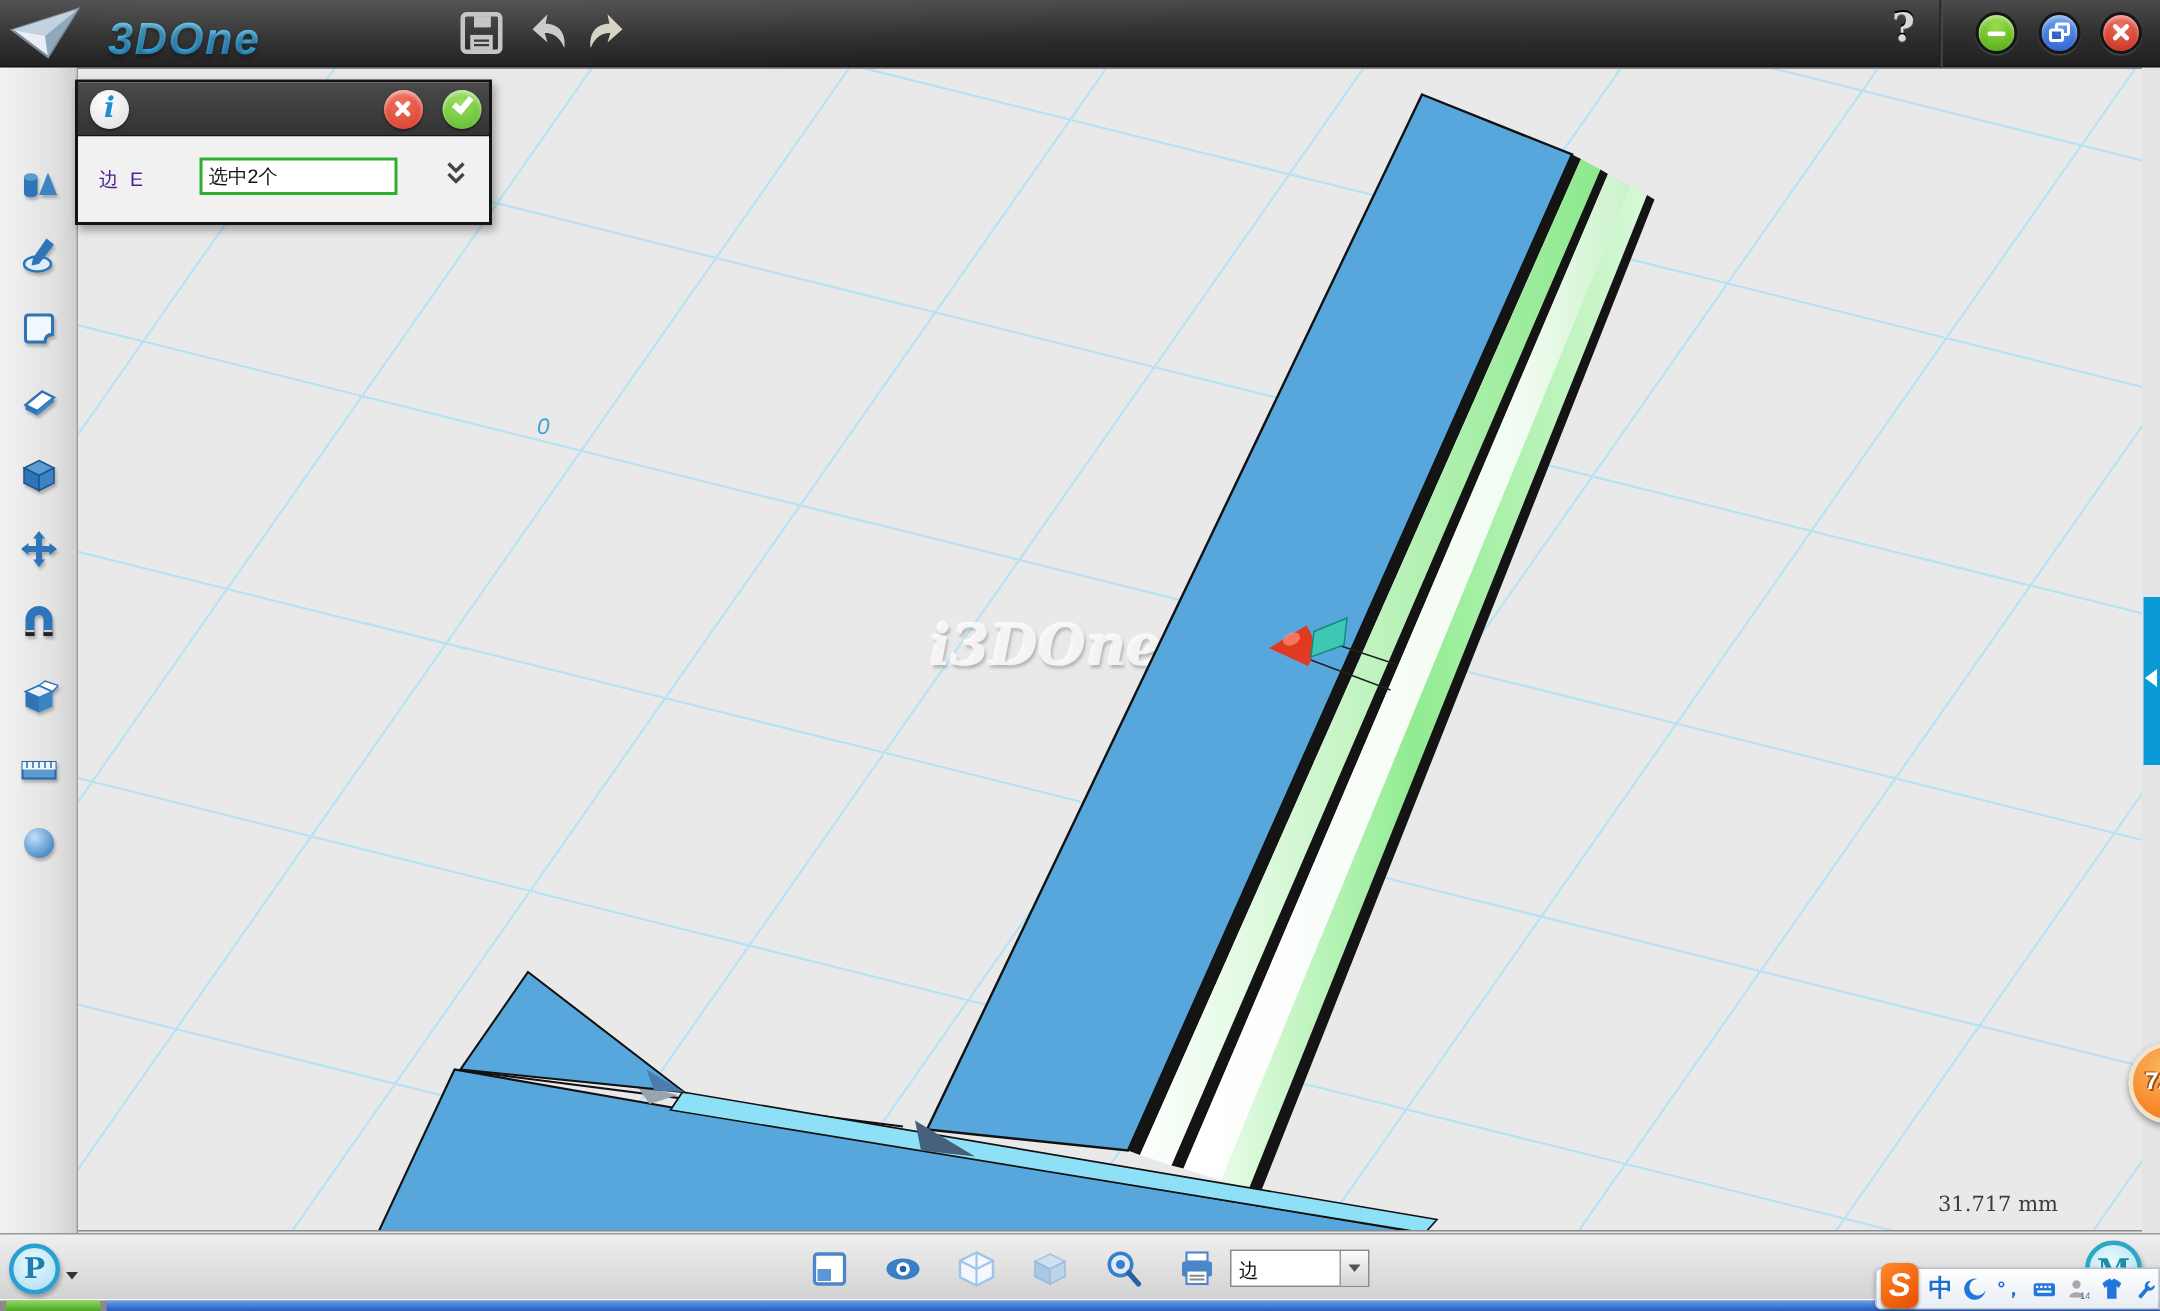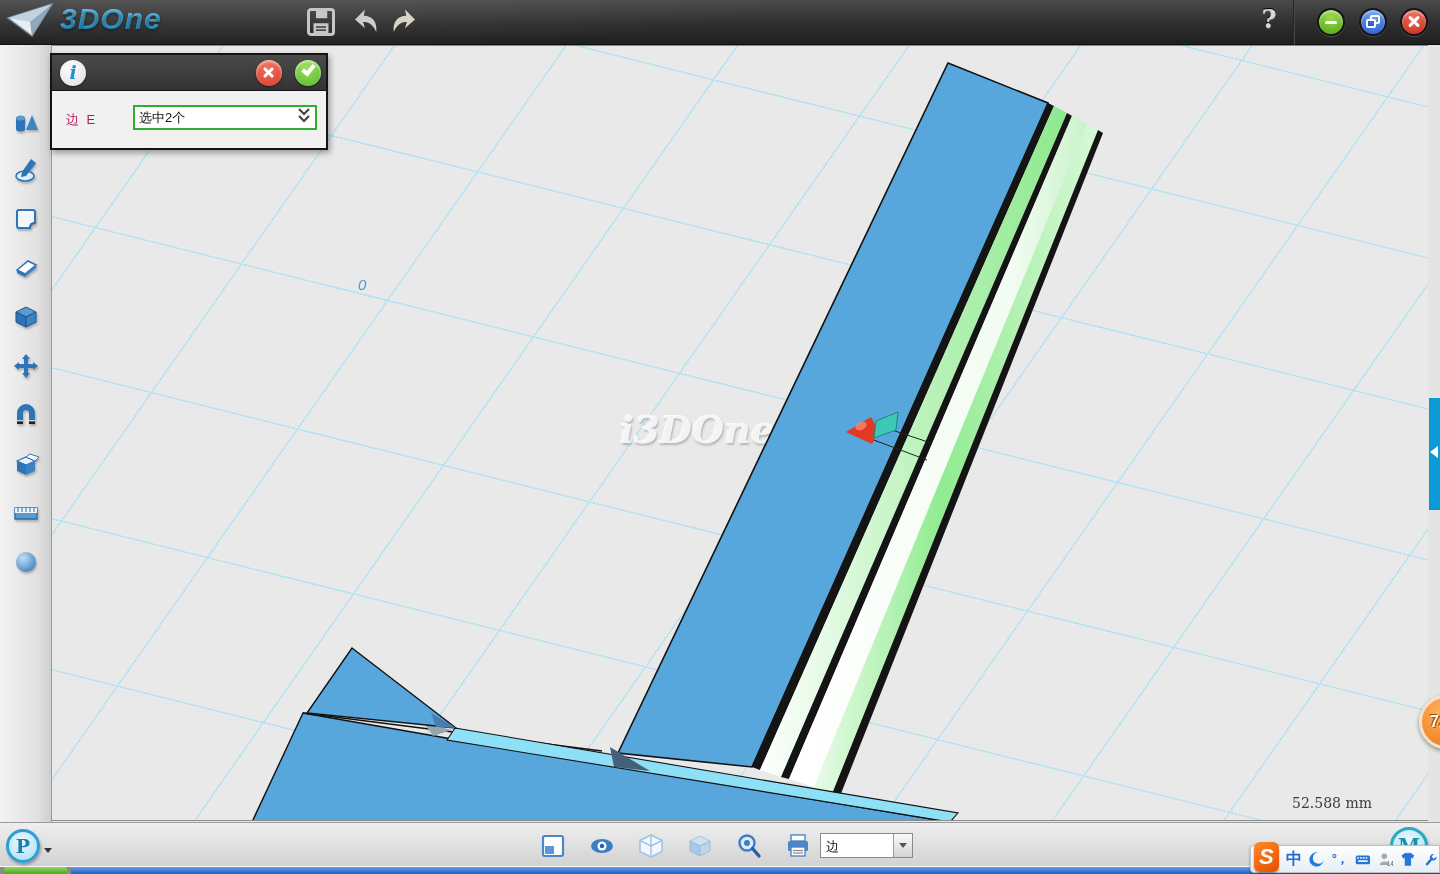--- a/index.html
+++ b/index.html
@@ -3,21 +3,21 @@
 <meta charset="utf-8">
 <style>
   * { margin:0; padding:0; box-sizing:border-box; }
   html,body { width:1440px; height:874px; overflow:hidden; font-family:"Liberation Sans",sans-serif; background:#e7e7e7; position:relative; }
 
   
   .header { position:absolute; left:0; top:0; width:1440px; height:45px;
     background:linear-gradient(#4a4a4a,#2e2e2e 55%,#1f1f1f); border-bottom:1px solid #101010; z-index:40; }
   .header .swoosh { position:absolute; left:0; top:0; width:900px; height:45px;
     background:radial-gradient(ellipse 900px 120px at 240px -30px, rgba(120,120,120,.35), rgba(0,0,0,0) 70%); }
-  .logo { position:absolute; left:6px; top:2px; height:42px; display:flex; align-items:flex-start; gap:6px; }
+  .logo { position:absolute; left:6px; top:2px; height:42px; display:flex; align-items:flex-end; gap:18px; }
   .logo-text { font-size:30px; font-weight:bold; font-style:italic; letter-spacing:1px;
     background:linear-gradient(#7fd4f8,#189ae0); -webkit-background-clip:text; background-clip:text;
     color:#2aa9e8; -webkit-text-fill-color:transparent; text-shadow:0 2px 3px rgba(0,0,0,.35); }
   .hdr-ico { position:absolute; top:7px; width:30px; height:30px; }
   .hdr-title { position:absolute; left:520px; top:12px; width:400px; text-align:center; color:#f0f0f0; font-size:15px; }
   .hdr-help { position:absolute; left:1252px; top:4px; width:34px; height:36px; color:#d8d8d8; font-size:26px; font-weight:bold;
     font-family:"DejaVu Serif",serif; text-align:center; text-shadow:0 -1px 0 #000, 0 1px 1px #666; }
   .hdr-div { position:absolute; left:1293px; top:0; width:2px; height:45px; background:linear-gradient(90deg,#181818,#555); }
   .winbtn { position:absolute; top:8px; width:28px; height:28px; border-radius:50%; border:2px solid #161616;
     box-shadow:0 1px 1px rgba(255,255,255,.18), inset 0 2px 3px rgba(255,255,255,.55); }
@@ -56,22 +56,22 @@
     background:radial-gradient(circle at 40% 30%,#fff,#dcdcdc); text-align:center; line-height:25px;
     color:#1f8fd0; font-family:"DejaVu Serif",serif; font-weight:bold; font-style:italic; font-size:19px;
     box-shadow:0 1px 2px rgba(0,0,0,.5); }
   .dlg-btn { position:absolute; top:5px; width:26px; height:26px; border-radius:50%;
     box-shadow:inset 0 2px 3px rgba(255,255,255,.6), 0 1px 2px rgba(0,0,0,.5); }
   .dlg-x { left:204px; background:radial-gradient(circle at 45% 30%,#f2705c,var(--cancel-red,#d83c2c)); }
   .dlg-ok { left:243px; background:radial-gradient(circle at 45% 30%,#9be05a,var(--confirm-green,#58b832)); }
   .dlg-x .xbar { left:6px; top:11px; width:13px; background:#fff; }
   .check { position:absolute; left:7px; top:5px; width:13px; height:8px; border-left:4px solid #fff; border-bottom:4px solid #fff; transform:rotate(-50deg); }
   .dlg-body { position:relative; width:100%; height:57px; background:#f1f1f1; }
-  .dlg-label { position:absolute; left:14px; top:20px; font-size:13px; color:#be185d; letter-spacing:2px; }
-  .dlg-input { position:absolute; left:81px; top:14px; width:184px; height:25px; border:2px solid #2fae2f; background:#fff;
+  .dlg-label { position:absolute; left:14px; top:20px; font-size:13px; color:#4c1d95; letter-spacing:2px; }
+  .dlg-input { position:absolute; left:81px; top:14px; width:132px; height:25px; border:2px solid #2fae2f; background:#fff;
     font-size:13px; padding:2px 4px; font-family:"Liberation Sans",sans-serif; color:#111; }
   .dlg-chevron { position:absolute; left:245px; top:16px; width:14px; height:18px; }
 
   
   .right-strip { position:absolute; left:1428px; top:45px; width:12px; height:777px; background:#e4e4e4; z-index:6; }
   .panel-tab { position:absolute; left:1429px; top:398px; width:11px; height:112px; background:var(--tab-blue,#0a9bd7); z-index:30; }
   .panel-tab .arr { position:absolute; left:1px; top:48px; width:0; height:0;
     border-top:6px solid transparent; border-bottom:6px solid transparent; border-right:8px solid #fff; }
   .orange-badge { position:absolute; left:1419px; top:695px; width:54px; height:54px; border-radius:50%;
     background:radial-gradient(circle at 40% 30%, #fbb45c, var(--badge-orange,#f68b2c) 60%, #e2761a);
@@ -161,21 +161,21 @@
 
     <g>
       <line x1="858" y1="433" x2="927" y2="459" stroke="#222" stroke-width="1"></line>
       <line x1="880" y1="425" x2="931" y2="442" stroke="#222" stroke-width="1"></line>
       <path d="M846,431 L871,416 Q880,429 872,443 Z" fill="#e03a22"></path>
       <ellipse cx="861" cy="425" rx="6" ry="4" fill="#ff8a70" opacity="0.75" transform="rotate(-25 861 425)"></ellipse>
       <polygon points="876,420 898,411 896,429 874,437" fill="#3ec7b4" stroke="#128a7a" stroke-width="1"></polygon>
     </g>
   </svg>
 
-  <div class="measure">52.588 mm</div>
+  <div class="measure">31.717 mm</div>
 </div>
 
 <div class="header">
   <div class="swoosh"></div>
   <div class="logo">
     <svg width="48" height="40" viewBox="0 0 48 40">
       <polygon points="2,16 46,2 26,34" fill="#e8eef4" stroke="#7a8a9a" stroke-width="1.5"></polygon>
       <polygon points="2,16 24,20 46,2" fill="#c2d2e0"></polygon>
       <polygon points="24,20 26,34 31,25 46,2" fill="#8fa8bc"></polygon>
     </svg>

